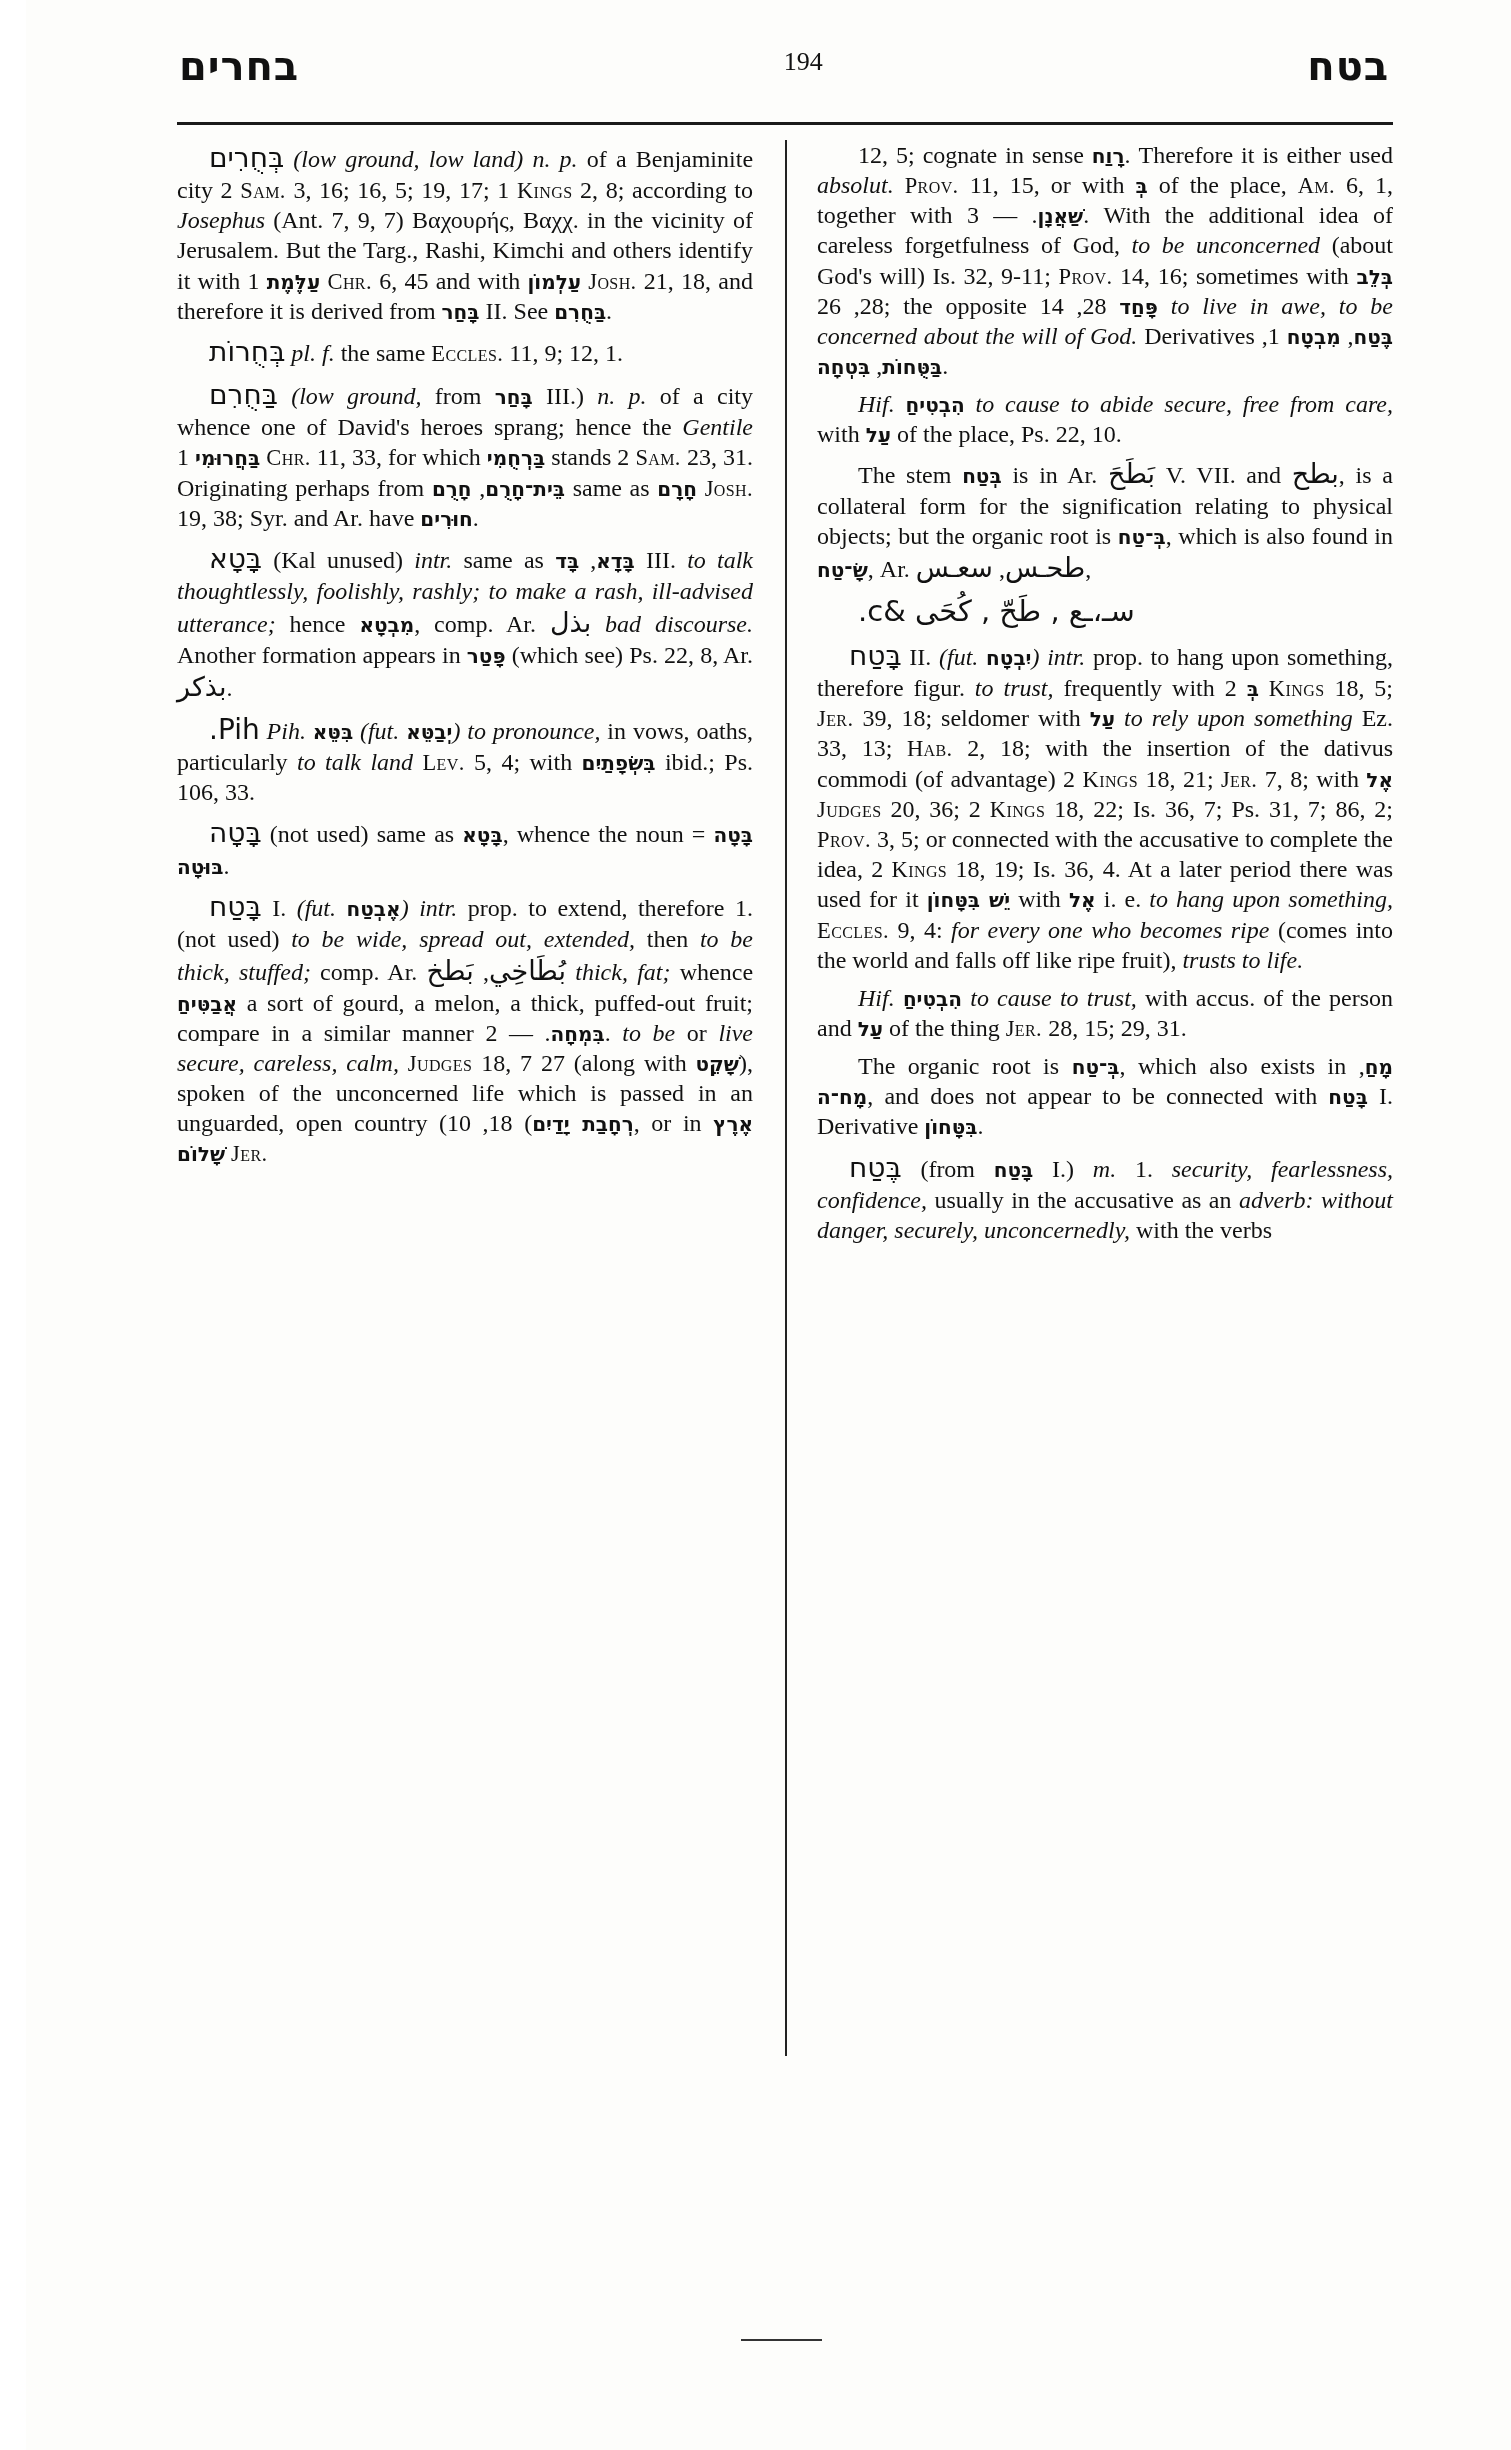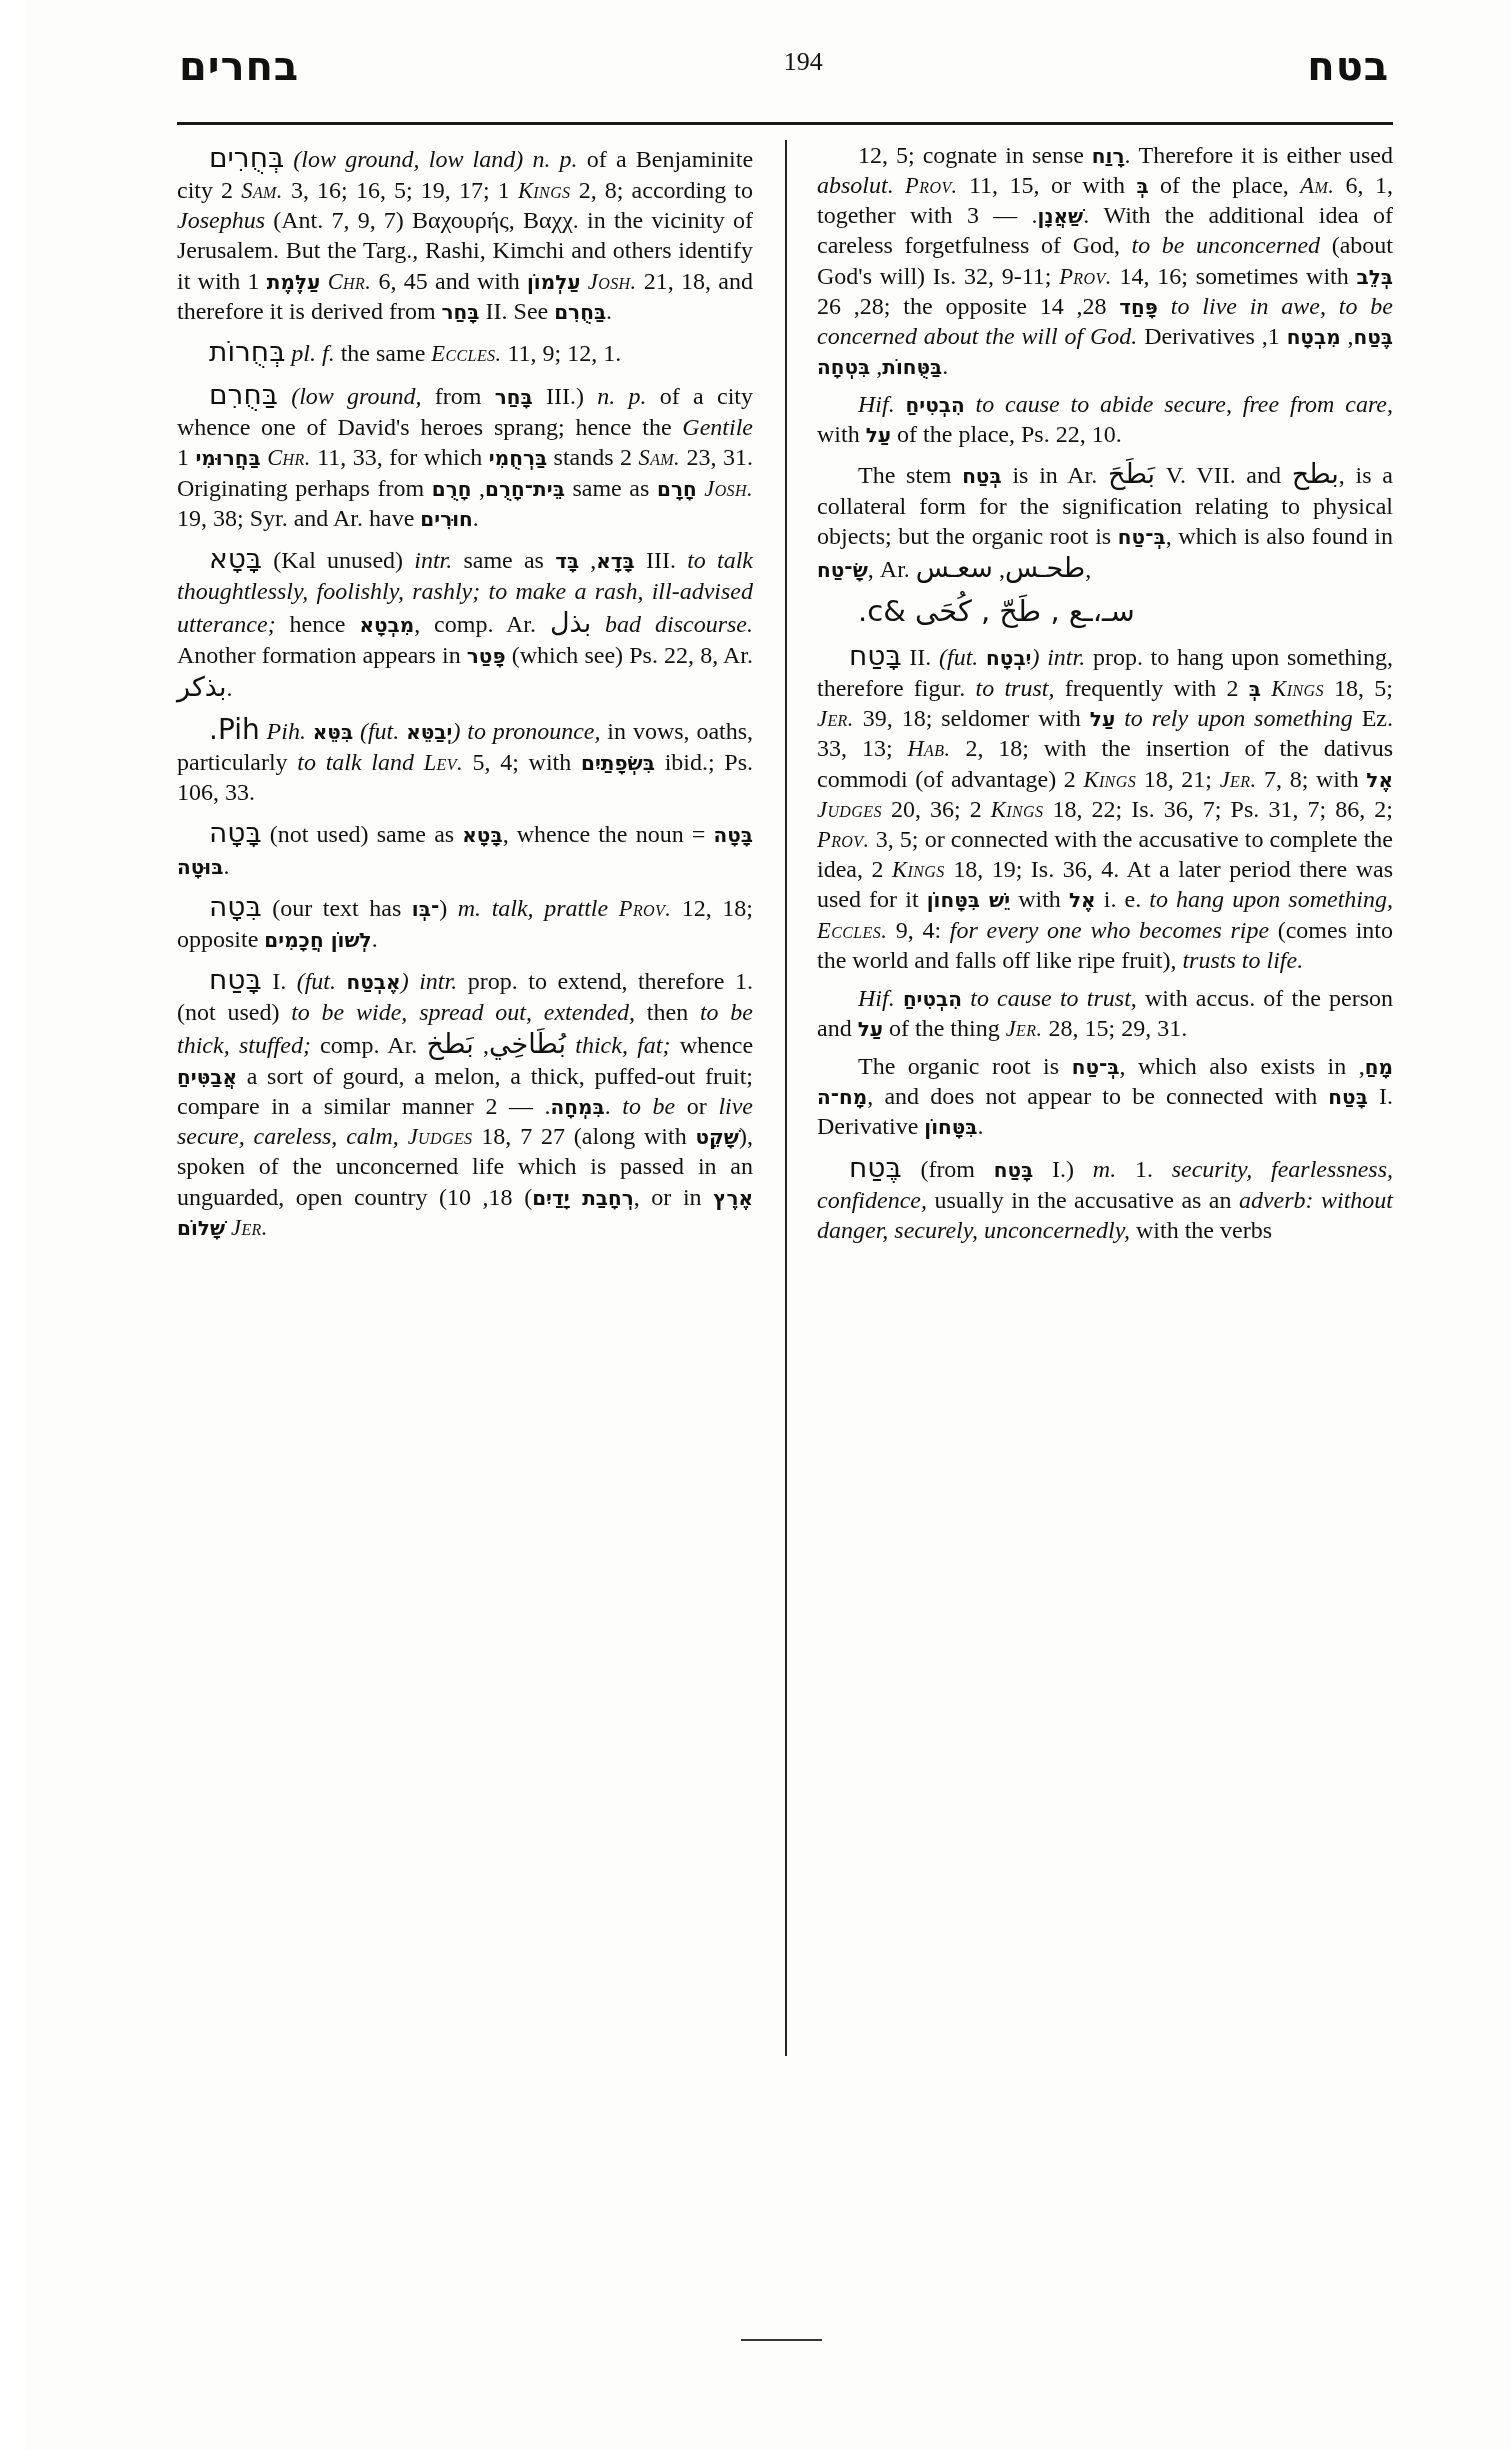--- a/index.html
+++ b/index.html
@@ -118,21 +118,20 @@
     font-family: "DejaVu Sans", sans-serif;
     font-size: 27px;
     direction: rtl;
     unicode-bidi: embed;
   }
   i, .it { }
   .sc {
     font-variant: small-caps;
     font-size: 22.5px;
     letter-spacing: 0.4px;
-    font-style: italic;
   }
   .bottomrule {
     position: absolute;
     left: 715px;
     top: 2339px;
     width: 81px;
     height: 1.8px;
     background: #333;
   }
   .arabic-line {
@@ -158,21 +157,20 @@
   <div class="columns">
     <div class="divider"></div>
 
     <div class="col col-left">
         <p class="e hang"><span class="hw">בְּחֻרִים</span> <span><i>(low ground, low land)</i> <i>n. p.</i> of a Benjaminite city 2 <span class="sc">Sam.</span> 3, 16; 16, 5; 19, 17; 1 <span class="sc">Kings</span> 2, 8; according to <i>Josephus</i> (Ant. 7, 9, 7) Βαχουρής, Βαχχ. in the vicinity of Jerusalem. But the Targ., Rashi, Kimchi and others identify it with <span class="heb">עַלֶּמֶת</span> 1 <span class="sc">Chr.</span> 6, 45 and with <span class="heb">עַלְמוֹן</span> <span class="sc">Josh.</span> 21, 18, and therefore it is derived from <span class="heb">בָּחַר</span> II. See <span class="heb">בַּחֻרִם</span>.</span></p>
         <p class="e hang"><span class="hw">בְּחֻרוֹת</span> <span><i>pl. f.</i> the same <span class="sc">Eccles.</span> 11, 9; 12, 1.</span></p>
         <p class="e hang"><span class="hw">בַּחֻרִם</span> <span><i>(low ground,</i> from <span class="heb">בָּחַר</span> III.) <i>n. p.</i> of a city whence one of David's heroes sprang; hence the <i>Gentile</i> <span class="heb">בַּחֲרוּמִי</span> 1 <span class="sc">Chr.</span> 11, 33, for which <span class="heb">בַּרְחֻמִי</span> stands 2 <span class="sc">Sam.</span> 23, 31. Originating perhaps from <span class="heb">בֵּית־חָרֻם</span>, <span class="heb">חָרֻם</span> same as <span class="heb">חָרָם</span> <span class="sc">Josh.</span> 19, 38; Syr. and Ar. have <span class="heb">חוּרִים</span>.</span></p>
         <p class="e hang"><span class="hw">בָּטָא</span> <span>(Kal unused) <i>intr.</i> same as <span class="heb">בָּדָא</span>, <span class="heb">בָּד</span> III. <i>to talk thoughtlessly, foolishly, rashly; to make a rash, ill-advised utterance;</i> hence <span class="heb">מִבְטָא</span>, comp. Ar. <span class="ar">بذل</span> <i>bad discourse.</i> Another formation appears in <span class="heb">פָּטַר</span> (which see) Ps. 22, 8, Ar. <span class="ar">بذكر</span>.</span></p>
         <p class="e hang"><span class="hw">Pih.</span> <span><i>Pih.</i> <span class="heb">בִּטֵּא</span> <i>(fut.</i> <span class="heb">יְבַטֵּא</span><i>)</i> <i>to pronounce,</i> in vows, oaths, particularly <i>to talk land</i> <span class="sc">Lev.</span> 5, 4; with <span class="heb">בִּשְׂפָתַיִם</span> ibid.; Ps. 106, 33.</span></p>
         <p class="e hang"><span class="hw">בָּטָה</span> <span>(not used) same as <span class="heb">בָּטָא</span>, whence the noun <span class="heb">בָּטָה</span> = <span class="heb">בּוּטָה</span>.</span></p>
-        <p class="e hang"><span class="hw">בִּטָה</span> <span>(our text has <span class="heb">־בְּו</span>) <i>m. talk, prattle</i> <span class="sc">Prov.</span> 12, 18; opposite <span class="heb">לְשׁוֹן חֲכָמִים</span>.</span></p>
         <p class="e hang"><span class="hw">בָּטַח</span> <span>I. <i>(fut.</i> <span class="heb">אֶבְטַח</span><i>)</i> <i>intr.</i> prop. to extend, therefore 1. (not used) <i>to be wide, spread out, extended,</i> then <i>to be thick, stuffed;</i> comp. Ar. <span class="ar">بُطَاخِي</span>, <span class="ar">بَطخ</span> <i>thick, fat;</i> whence <span class="heb">אֲבַטִּיחַ</span> a sort of gourd, a melon, a thick, puffed-out fruit; compare in a similar manner <span class="heb">בִּמְחָה</span>. — 2. <i>to be</i> or <i>live secure, careless, calm,</i> <span class="sc">Judges</span> 18, 7 27 (along with <span class="heb">שָׁקֵט</span>), spoken of the unconcerned life which is passed in an unguarded, open country (<span class="heb">רְחָבַת יָדַיִם</span>) 18, 10, or in <span class="heb">אֶרֶץ שָׁלוֹם</span> <span class="sc">Jer.</span></span></p>
       </div>
     <div class="col col-right">
         <p class="e indent"><span>12, 5; cognate in sense <span class="heb">רָוַח</span>. Therefore it is either used <i>absolut.</i> <span class="sc">Prov.</span> 11, 15, or with <span class="heb">בְּ</span> of the place, <span class="sc">Am.</span> 6, 1, together with <span class="heb">שַׁאֲנָן</span>. — 3. With the additional idea of careless forgetfulness of God, <i>to be unconcerned</i> (about God's will) Is. 32, 9-11; <span class="sc">Prov.</span> 14, 16; sometimes with <span class="heb">בְּלֵב</span> 28, 26; the opposite <span class="heb">פָּחַד</span> 28, 14 <i>to live in awe, to be concerned about the will of God.</i> Derivatives <span class="heb">בֶּטַח</span>, <span class="heb">מִבְטָח</span> 1, <span class="heb">בַּטֻּחוֹת</span>, <span class="heb">בִּטְחָה</span>.</span></p>
         <p class="e indent"><span><i>Hif.</i> <span class="heb">הִבְטִיחַ</span> <i>to cause to abide secure, free from care,</i> with <span class="heb">עַל</span> of the place, Ps. 22, 10.</span></p>
         <p class="e indent"><span>The stem <span class="heb">בְּטַח</span> is in Ar. <span class="ar">بَطَحَ</span> V. VII. and <span class="ar">بطح</span>, is a collateral form for the signification relating to physical objects; but the organic root is <span class="heb">בְּ־טַח</span>, which is also found in <span class="heb">שָׂ־טַח</span>, Ar. <span class="ar">طح</span>ـ<span class="ar">س</span>, <span class="ar">سع</span>ـ<span class="ar">س</span>,</span></p>
         <p class="e indent"><span><span class="arabic-line">سـ،ـع , طَحّ , كُحَى &amp;c.</span></span></p>
         <p class="e hang"><span class="hw">בָּטַח</span> <span>II. <i>(fut.</i> <span class="heb">יִבְטָח</span><i>)</i> <i>intr.</i> prop. to hang upon something, therefore figur. <i>to trust,</i> frequently with <span class="heb">בְּ</span> 2 <span class="sc">Kings</span> 18, 5; <span class="sc">Jer.</span> 39, 18; seldomer with <span class="heb">עַל</span> <i>to rely upon something</i> Ez. 33, 13; <span class="sc">Hab.</span> 2, 18; with the insertion of the dativus commodi (of advantage) 2 <span class="sc">Kings</span> 18, 21; <span class="sc">Jer.</span> 7, 8; with <span class="heb">אֶל</span> <span class="sc">Judges</span> 20, 36; 2 <span class="sc">Kings</span> 18, 22; Is. 36, 7; Ps. 31, 7; 86, 2; <span class="sc">Prov.</span> 3, 5; or connected with the accusative to complete the idea, 2 <span class="sc">Kings</span> 18, 19; Is. 36, 4. At a later period there was used for it <span class="heb">יֵשׁ בִּטָּחוֹן</span> with <span class="heb">אֶל</span> i. e. <i>to hang upon something,</i> <span class="sc">Eccles.</span> 9, 4: <i>for every one who becomes ripe</i> (comes into the world and falls off like ripe fruit), <i>trusts to life.</i></span></p>
         <p class="e indent"><span><i>Hif.</i> <span class="heb">הִבְטִיחַ</span> <i>to cause to trust,</i> with accus. of the person and <span class="heb">עַל</span> of the thing <span class="sc">Jer.</span> 28, 15; 29, 31.</span></p>
         <p class="e indent"><span>The organic root is <span class="heb">בְּ־טַח</span>, which also exists in <span class="heb">מָחַ</span>, <span class="heb">מָח־ה</span>, and does not appear to be connected with <span class="heb">בָּטַח</span> I. Derivative <span class="heb">בִּטָּחוֹן</span>.</span></p>

